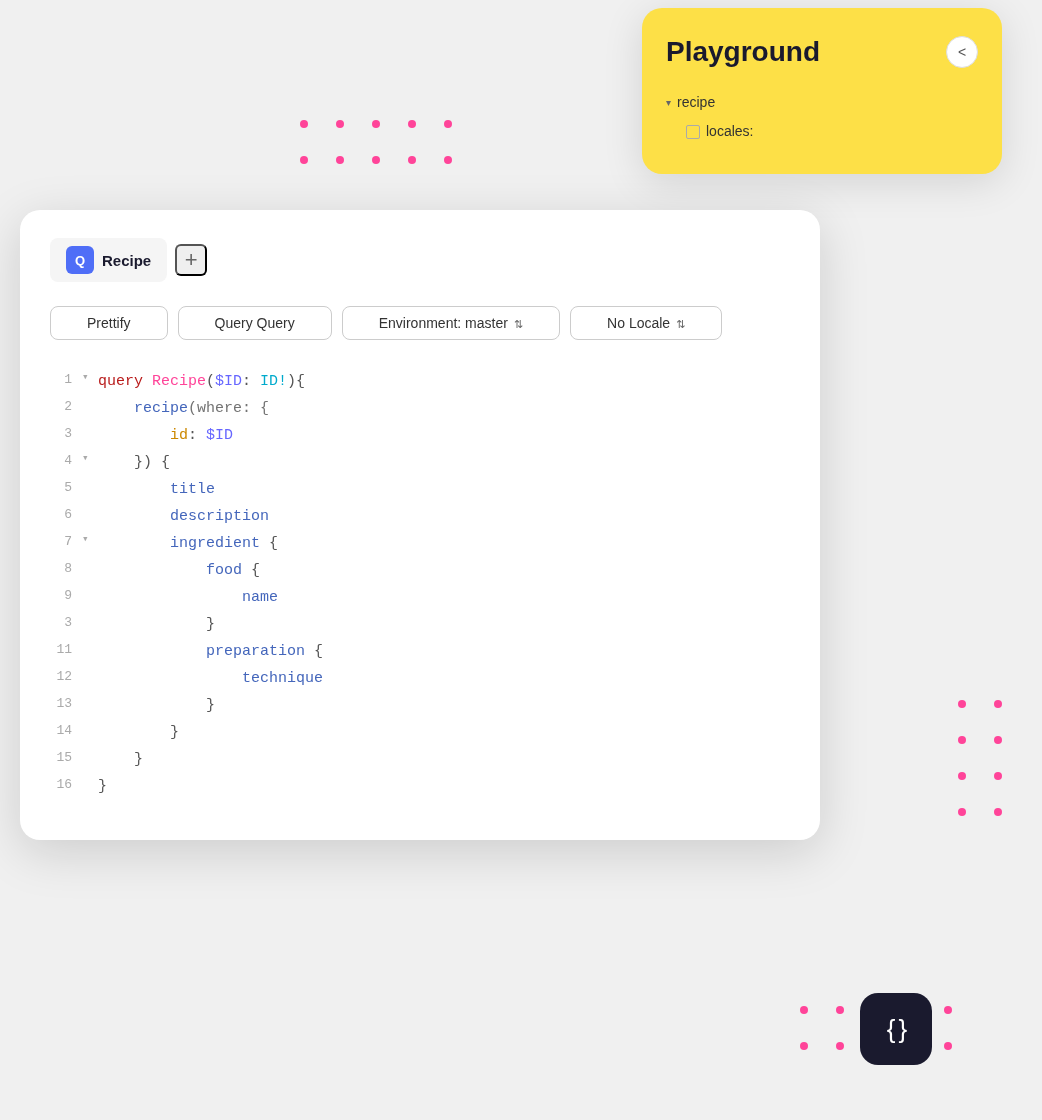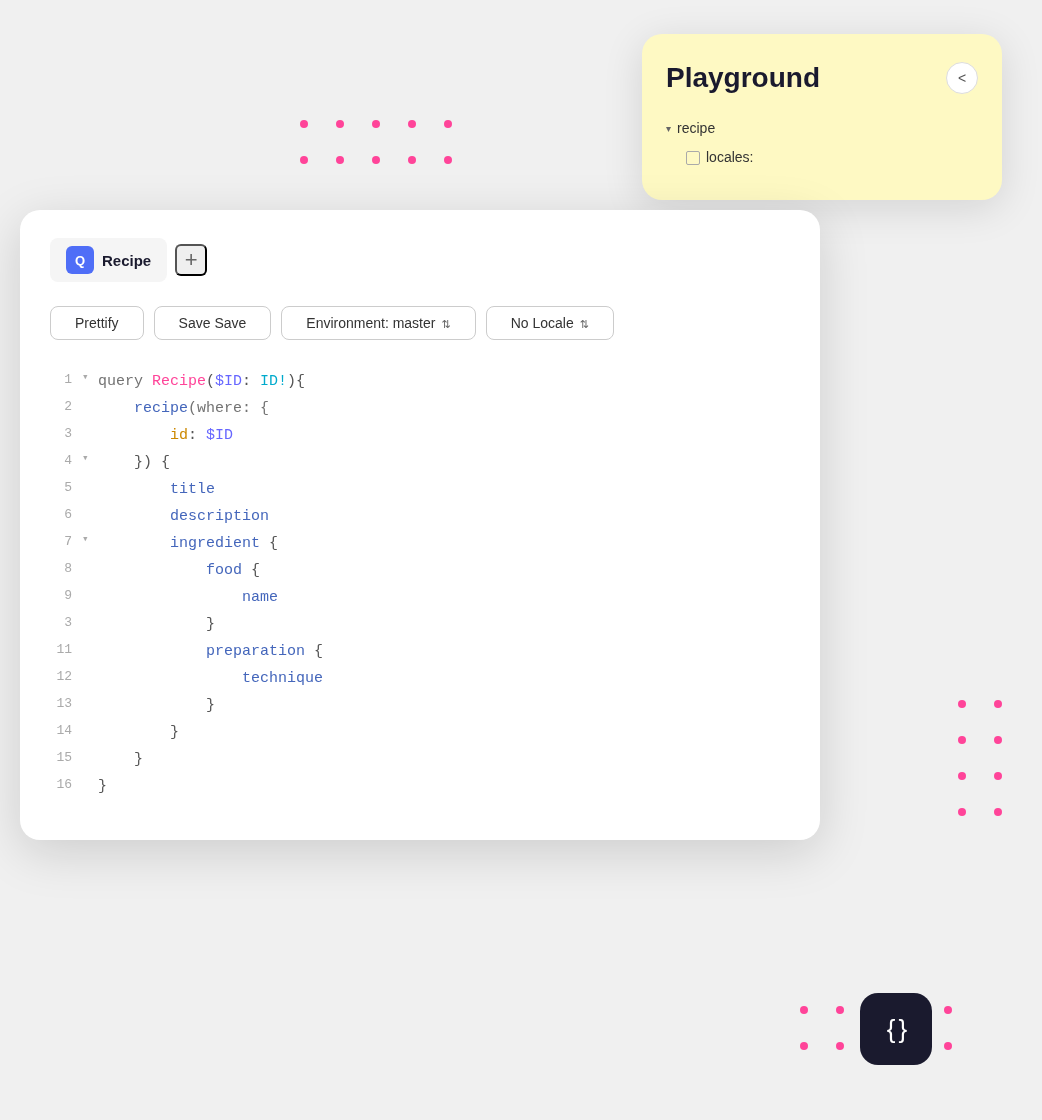--- a/index.html
+++ b/index.html
@@ -50,24 +50,24 @@
     .dot-grid-bottom {
       bottom: 60px;
       right: 80px;
       grid-template-columns: repeat(5, 18px);
       grid-template-rows: repeat(2, 18px);
     }
 
     
     .playground-card {
       position: absolute;
-      top: 34px;
+      top: 8px;
       right: 40px;
       width: 360px;
-      background: #fef9c3;
+      background: #fde047;
       border-radius: 20px;
       box-shadow: 0 8px 40px rgba(0,0,0,0.12);
       padding: 28px 24px;
       z-index: 1;
     }
 
     .playground-header {
       display: flex;
       align-items: center;
       justify-content: space-between;
@@ -196,21 +196,21 @@
 
     
     .toolbar {
       display: flex;
       align-items: center;
       gap: 10px;
       margin-bottom: 28px;
     }
 
     .toolbar-btn {
-      padding: 8px 24px;
+      padding: 8px 36px;
       border: 1.5px solid #ccc;
       border-radius: 8px;
       background: white;
       font-size: 14px;
       color: #333;
       cursor: pointer;
       font-weight: 500;
       display: flex;
       align-items: flex-end;
       gap: 6px;
@@ -249,21 +249,21 @@
       font-size: 11px;
       flex-shrink: 0;
       margin-right: 2px;
     }
 
     .code-content {
       flex: 1;
     }
 
     
-    .kw-query { color: #737373; }
+    .kw-query { color: #b91c1c; }
     .kw-name { color: #FF4499; }
     .kw-type { color: #00aacc; }
     .kw-brace { color: #555; }
     .kw-field { color: #4466bb; }
     .kw-where { color: #737373; }
     .kw-id { color: #cc8800; font-family: Liberation Mono, monospace; }
     .kw-value { color: #6666ff; }
     .kw-punct { color: #555; }
 
     
@@ -359,21 +359,21 @@
       <button class="tab-add-btn">
         <span>+</span>
       </button>
     </div>
 
     <div class="toolbar">
       <button class="toolbar-btn">
         <span>Prettify</span>
       </button>
       <button class="toolbar-btn">
-        <span>Save Save</span>
+        <span>Query Query</span>
       </button>
       <button class="toolbar-btn">
         <span>Environment: master</span>
         <span class="chevron">⇅</span>
       </button>
       <button class="toolbar-btn">
         <span>No Locale</span>
         <span class="chevron">⇅</span>
       </button>
     </div>

